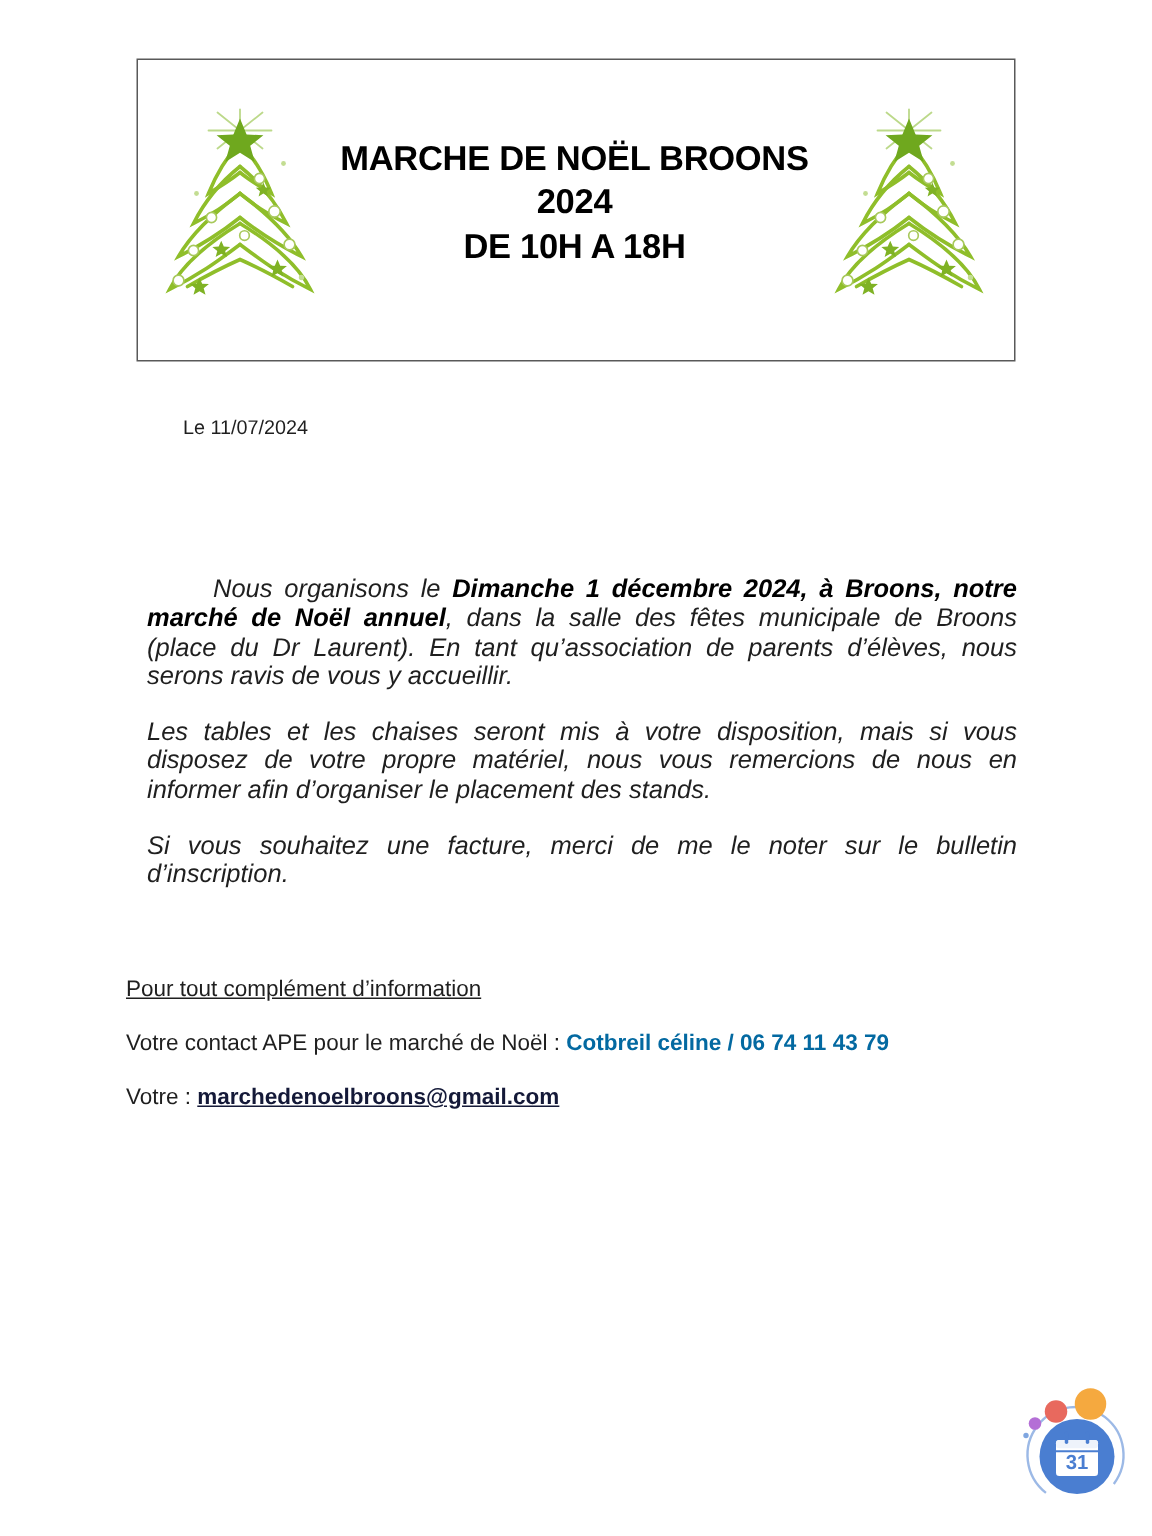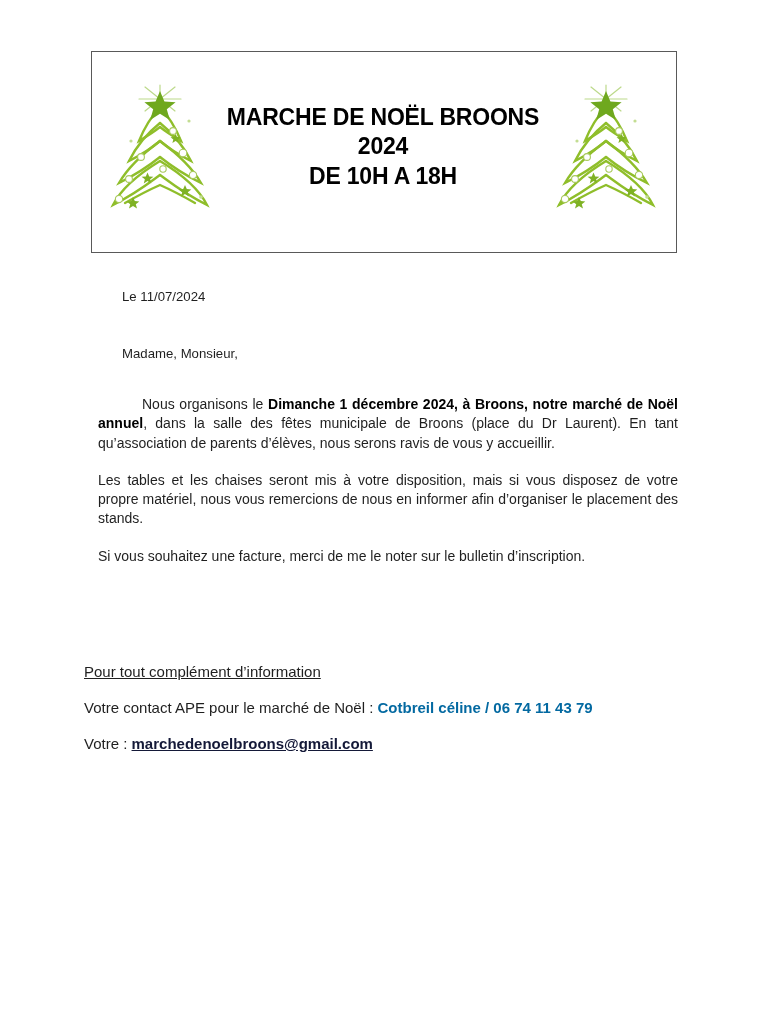--- a/index.html
+++ b/index.html
@@ -15,21 +15,20 @@
     overflow: hidden;
     font-family: "Liberation Sans", sans-serif;
     color: #1a1a1a;
     -webkit-font-smoothing: antialiased;
   }
 
   .page {
     position: absolute;
     inset: 0;
     background: #fff;
-    margin-top: 12px;
   }
 
   
   .header-box {
     position: absolute;
     left: 91px;
     top: 39px;
     width: 586px;
     height: 202px;
     border: 1px solid #595959;
@@ -90,24 +89,25 @@
   .salutation {
     margin-top: 39px;
     font-size: 13.2px;
   }
 
   .body-block {
     position: absolute;
     left: 98px;
     top: 383px;
     width: 580px;
-    font-size: 14px;
+    font-size: 17px;
     line-height: 19.3px;
     text-align: justify;
     color: #1f1f1f;
+    font-style: italic;
   }
   .body-block p {
     margin: 0 0 18px 0;
     text-align: justify;
     text-justify: inter-word;
   }
   .body-block p:last-child { margin-bottom: 0; }
   .body-block p.indent { text-indent: 44px; }
   .body-block b { font-weight: bold; color: #000; }
 
@@ -244,35 +244,56 @@
             <circle cx="96" cy="118" r="1.8"></circle>
           </g>
         </svg>
       </div>
 
     </div>
   </div>
 
   <div class="letter">
     <div class="date-line">Le 11/07/2024</div>
-    <div class="salutation">Madame, Monsieur,</div>
   </div>
 
   <div class="body-block" id="body-block">
       <p class="indent"><span>Nous organisons le </span><b>Dimanche 1 décembre 2024, à Broons, notre marché de Noël annuel</b><span>, dans la salle des fêtes municipale de Broons (place du Dr Laurent). En tant qu’association de parents d’élèves, nous serons ravis de vous y accueillir.</span></p>
       <p><span>Les tables et les chaises seront mis à votre disposition, mais si vous disposez de votre propre matériel, nous vous remercions de nous en informer afin d’organiser le placement des stands.</span></p>
       <p><span>Si vous souhaitez une facture, merci de me le noter sur le bulletin d’inscription.</span></p>
     </div>
 
   <div class="footer-block">
     <div class="footer-line">
       <span class="u">Pour tout complément d’information</span>
     </div>
     <div class="footer-line">
       <span>Votre contact APE pour le marché de Noël : </span><b>Cotbreil céline / 06 74 11 43 79</b>
     </div>
     <div class="footer-line">
       <span>Votre : </span><a class="mail-link" href="#" style="color: rgb(20, 25, 56);">marchedenoelbroons@gmail.com</a>
     </div>
   </div>
 
+  <div class="cal-badge">
+    <svg width="80" height="82" viewBox="0 0 80 82" aria-hidden="true">
+
+      <circle cx="41" cy="46" r="32" fill="none" stroke="#9cb9e6" stroke-width="1.6" stroke-dasharray="150 52" transform="rotate(128 41 46)"></circle>
+
+      <circle cx="51" cy="12" r="10.5" fill="#f5a93f"></circle>
+      <circle cx="28" cy="17" r="7.5" fill="#e8695e"></circle>
+      <circle cx="14" cy="25" r="4.2" fill="#b46fd6"></circle>
+      <circle cx="8" cy="33" r="1.8" fill="#7fa6e0"></circle>
+
+      <circle cx="42" cy="47" r="25" fill="#4a7ed1"></circle>
+
+      <rect x="28" y="36" width="28" height="24" rx="2.2" fill="#ffffff"></rect>
+      <rect x="28" y="36" width="28" height="5.5" rx="2.2" fill="#eef3fb"></rect>
+      <line x1="28" y1="43.5" x2="56" y2="43.5" stroke="#4a7ed1" stroke-width="1.3"></line>
+
+      <path d="M35 31.5 v6" stroke="#4a7ed1" stroke-width="2.3" stroke-linecap="round"></path>
+      <path d="M49 31.5 v6" stroke="#4a7ed1" stroke-width="2.3" stroke-linecap="round"></path>
+
+      <text x="42" y="55.5" text-anchor="middle" font-family="Liberation Sans, sans-serif" font-size="13.5" font-weight="bold" fill="#4a7ed1">31</text>
+    </svg>
+  </div>
 
 </div>
 
 </body></html>

